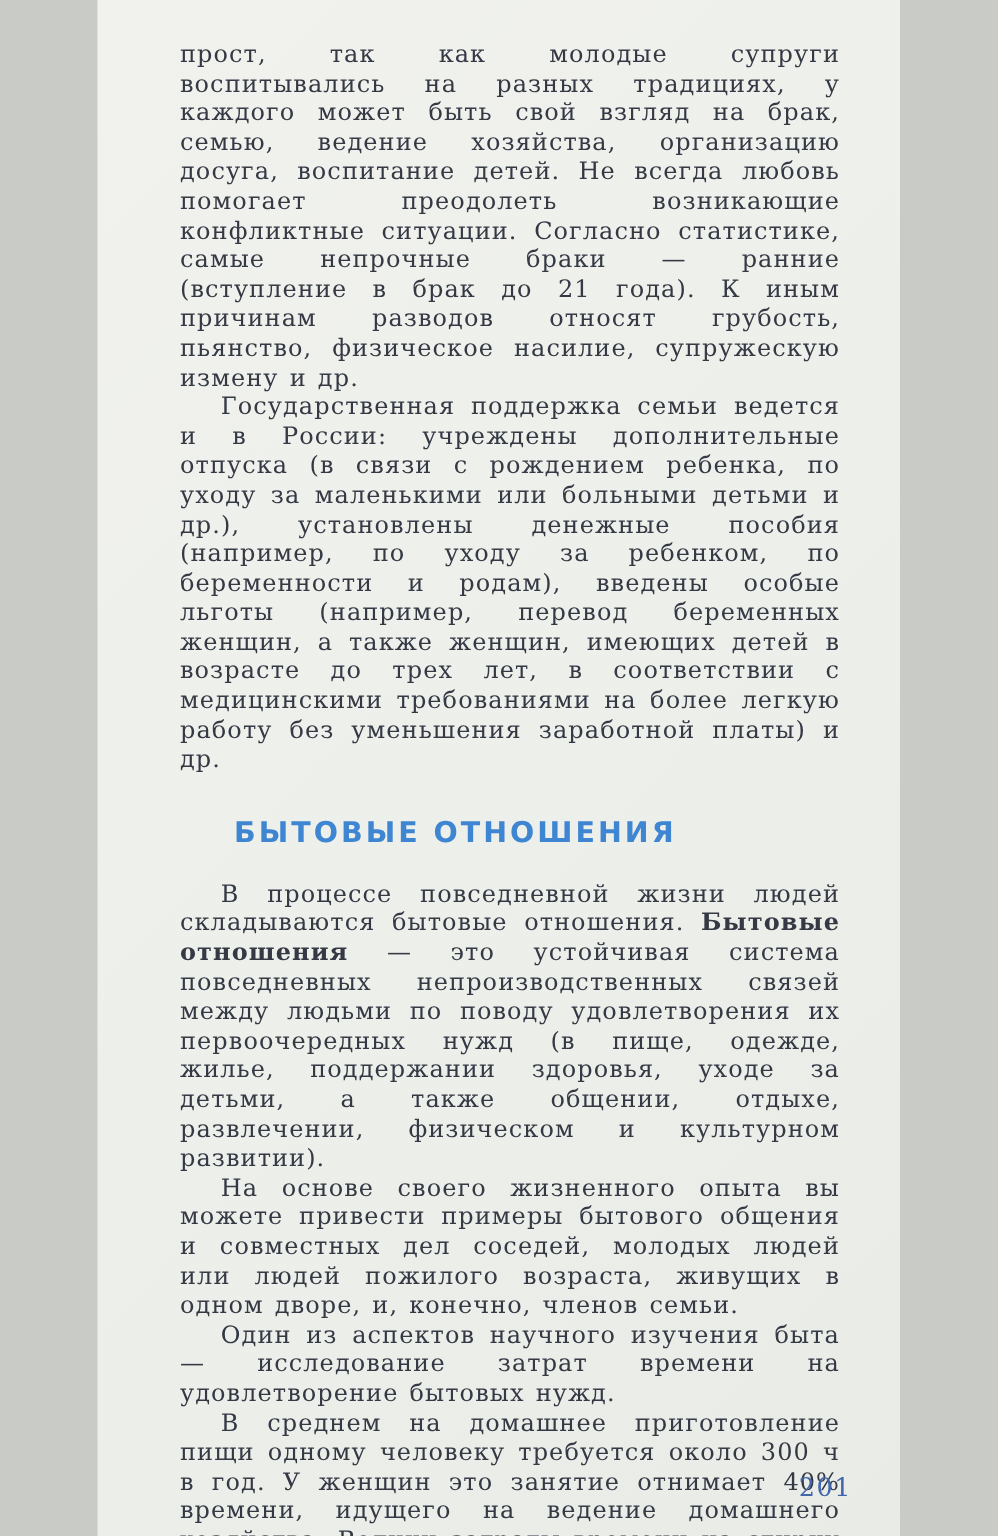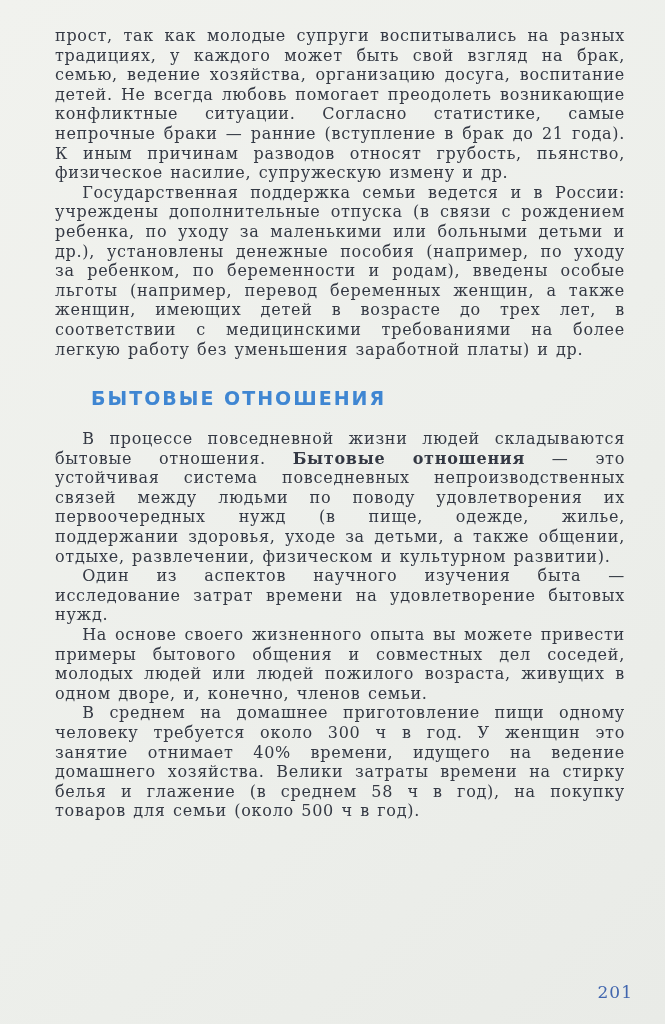--- a/index.html
+++ b/index.html
@@ -2,21 +2,21 @@
 <html><head>
 <meta charset="utf-8">
 <style>
   html, body {
     margin: 0;
     padding: 0;
     background: #c9cbc7;
   }
   .page {
     position: relative;
-    width: 665px;
+    width: 535px;
     height: 1024px;
     margin: 0 auto;
     background: #eff0ec;
     background: linear-gradient(135deg, #f1f2ee 0%, #edefeb 55%, #e9ebe7 100%);
     overflow: hidden;
     box-sizing: border-box;
     padding: 26px 40px 0 55px;
     font-family: "DejaVu Serif", "Liberation Serif", serif;
     color: #343944;
   }
@@ -64,20 +64,20 @@
 
   <div class="text-column">
       <p class="para"><span>прост, так как молодые супруги воспитывались на разных традициях, у каждого может быть свой взгляд на брак, семью, ведение хозяйства, организацию досуга, воспитание детей. Не всегда любовь помогает преодолеть возникающие конфликтные ситуации. Согласно статистике, самые непрочные браки — ранние (вступление в брак до 21 года). К иным причинам разводов относят грубость, пьянство, физическое насилие, супружескую измену и др.</span></p>
       <p class="para indent"><span>Государственная поддержка семьи ведется и в России: учреждены дополнительные отпуска (в связи с рождением ребенка, по уходу за маленькими или больными детьми и др.), установлены денежные пособия (например, по уходу за ребенком, по беременности и родам), введены особые льготы (например, перевод беременных женщин, а также женщин, имеющих детей в возрасте до трех лет, в соответствии с медицинскими требованиями на более легкую работу без уменьшения заработной платы) и др.</span></p>
     </div>
 
   <h2 class="heading">БЫТОВЫЕ ОТНОШЕНИЯ</h2>
 
   <div class="text-column">
       <p class="para indent"><span>В процессе повседневной жизни людей складываются бытовые отношения. </span><span class="bold">Бытовые отношения</span><span> — это устойчивая система повседневных непроизводственных связей между людьми по поводу удовлетворения их первоочередных нужд (в пище, одежде, жилье, поддержании здоровья, уходе за детьми, а также общении, отдыхе, развлечении, физическом и культурном развитии).</span></p>
+      <p class="para indent"><span>На основе своего жизненного опыта вы можете привести примеры бытового общения и совместных дел соседей, молодых людей или людей пожилого возраста, живущих в одном дворе, и, конечно, членов семьи.</span></p>
       <p class="para indent"><span>Один из аспектов научного изучения быта — исследование затрат времени на удовлетворение бытовых нужд.</span></p>
-      <p class="para indent"><span>На основе своего жизненного опыта вы можете привести примеры бытового общения и совместных дел соседей, молодых людей или людей пожилого возраста, живущих в одном дворе, и, конечно, членов семьи.</span></p>
       <p class="para indent"><span>В среднем на домашнее приготовление пищи одному человеку требуется около 300 ч в год. У женщин это занятие отнимает 40% времени, идущего на ведение домашнего хозяйства. Велики затраты времени на стирку белья и глажение (в среднем 58 ч в год), на покупку товаров для семьи (около 500 ч в год).</span></p>
     </div>
 
   <div class="page-number">201</div>
 
 </div>
 
 </body></html>

